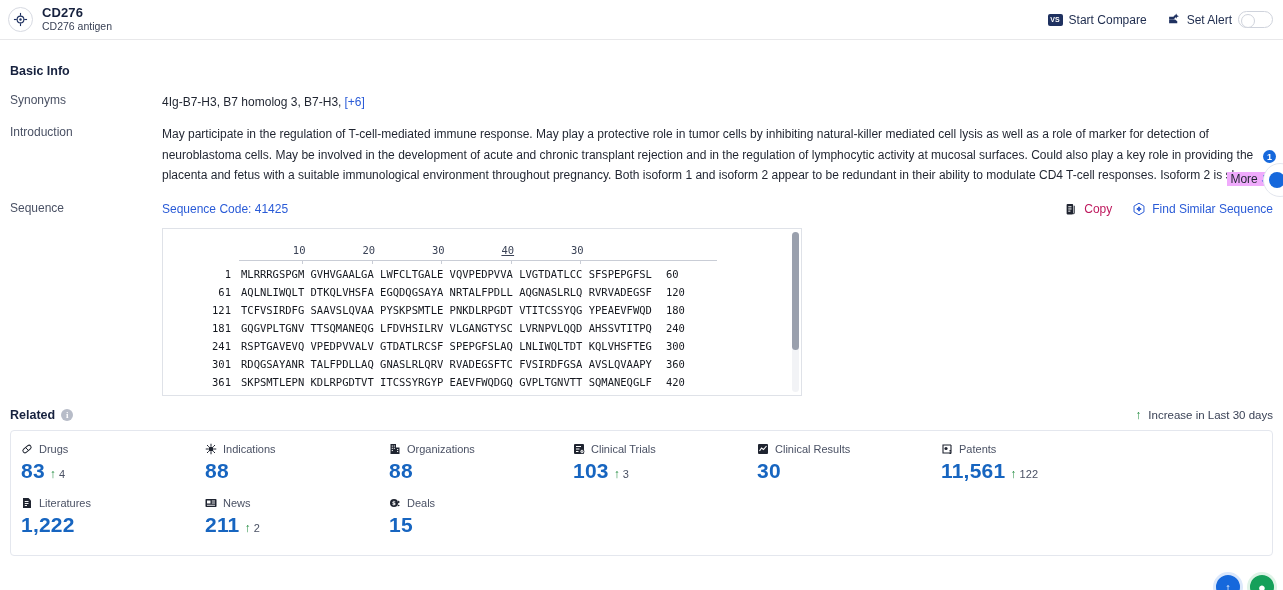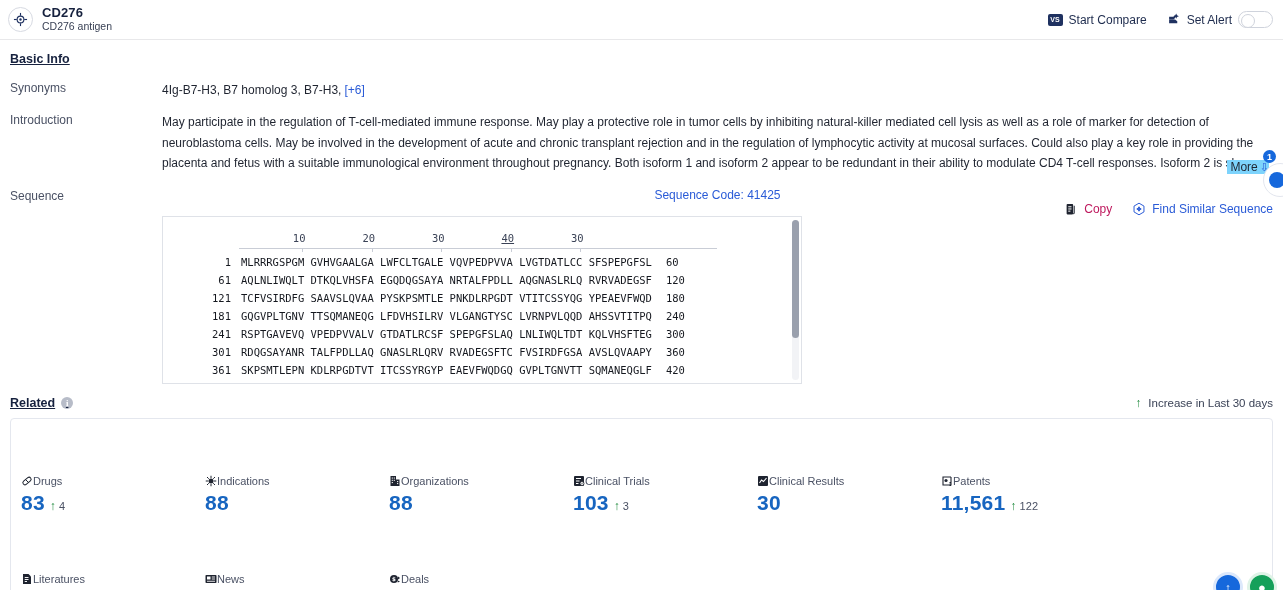--- a/index.html
+++ b/index.html
@@ -55,21 +55,21 @@
   .toggle::after {
     content: ""; position: absolute; left: 2px; top: 1.5px;
     width: 12px; height: 12px; border-radius: 50%; background: #fff;
     border: 1px solid #cfd3dc;
   }
 
   
   .section { padding: 0 10px; }
   .section-title {
     font-size: 12.5px; font-weight: bold; color: #16213e;
-    margin: 12px 0 0 0; display: flex; align-items: center; gap: 6px; text-decoration: underline;
+    margin: 24px 0 0 0; display: flex; align-items: center; gap: 6px;
   }
   .info-circle {
     width: 12px; height: 12px; border-radius: 50%; background: #b7bcc8;
     color: #fff; font-size: 9px; font-weight: bold;
     display: flex; align-items: center; justify-content: center;
     font-family: "Liberation Serif", serif;
   }
 
   .row { display: flex; align-items: flex-start; margin-top: 14px; }
   .row-label {
@@ -80,21 +80,21 @@
   .syn-val { font-size: 12px; color: #1f2430; }
   .syn-more { color: #2a5bd7; cursor: pointer; margin-left: 3px; }
 
   .intro-wrap { position: relative; }
   .intro-text {
     font-size: 12px; line-height: 20.5px; color: #1f2430;
     max-height: 62px; overflow: hidden; padding-right: 2px;
   }
   .more-link {
     position: absolute; right: 4px; bottom: 0;
-    background: #7dd3fc; padding-left: 3px;
+    background: #f0abfc; padding-left: 3px;
     font-size: 12px; color: #1f2430; cursor: pointer;
     display: flex; align-items: center; gap: 2px;
   }
   .chev-dd { color: #2a5bd7; font-size: 11px; line-height: 1; }
 
   
   .float-badge {
     position: absolute; right: 7px; top: 150px;
     width: 13px; height: 13px; border-radius: 50%;
     background: #1668dc; color: #fff; font-size: 9px; font-weight: bold;
@@ -106,21 +106,21 @@
     background: #fff; border: 1px solid #e3e6ee; z-index: 6;
     display: flex; align-items: center; justify-content: center;
   }
   .float-widget .dot {
     width: 16px; height: 16px; border-radius: 50%; background: #1668dc;
     margin-left: -6px;
   }
 
   
   .seq-head {
-    display: flex; align-items: center; height: 18px; flex-direction: column;
+    display: flex; align-items: center; gap: 10px; height: 18px;
   }
   .seq-code { font-size: 12px; color: #2a5bd7; cursor: pointer; }
   .seq-tools { margin-left: auto; display: flex; align-items: center; gap: 20px; }
   .seq-tool {
     display: flex; align-items: center; gap: 6px; font-size: 12px; cursor: pointer;
   }
   .seq-tool.copy { color: #be185d; }
   .seq-tool.similar { color: #2a5bd7; }
 
   .seq-box {
@@ -170,22 +170,22 @@
 
   .related-card {
     margin-top: 8px; border: 1px solid #e4e7ee; border-radius: 4px;
     background: #fff; padding: 12px 10px 4px 10px;
   }
   .stat-grid { display: flex; flex-wrap: wrap; }
   .stat {
     width: 184px; flex: none; margin-bottom: 14px;
   }
   .stat-head {
-    display: flex; align-items: center; gap: 0;
-    font-size: 11px; color: #4a5164; margin-top: 44px;
+    display: flex; align-items: center; gap: 6px;
+    font-size: 11px; color: #4a5164;
   }
   .stat-val {
     margin-top: 4px; display: flex; align-items: baseline; gap: 5px;
     font-size: 21px; font-weight: bold; color: #1765c0; letter-spacing: .2px;
   }
   .delta { display: flex; align-items: baseline; gap: 3px; }
   .delta-num { font-size: 11px; font-weight: normal; color: #4a5164; }
 
   
   .fab-wrap { position: absolute; right: 6px; bottom: -12px; display: flex; gap: 4px; z-index: 9; }

